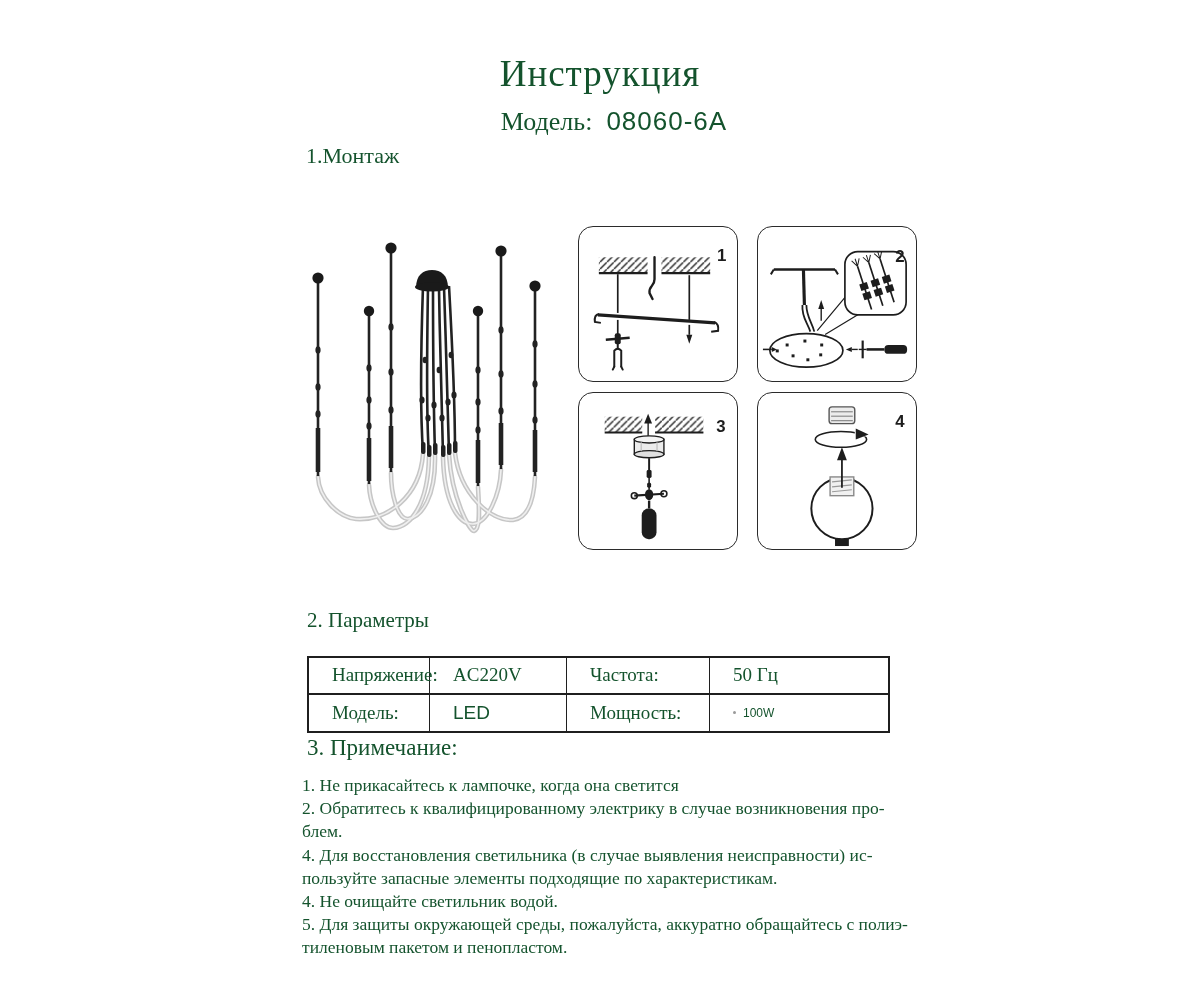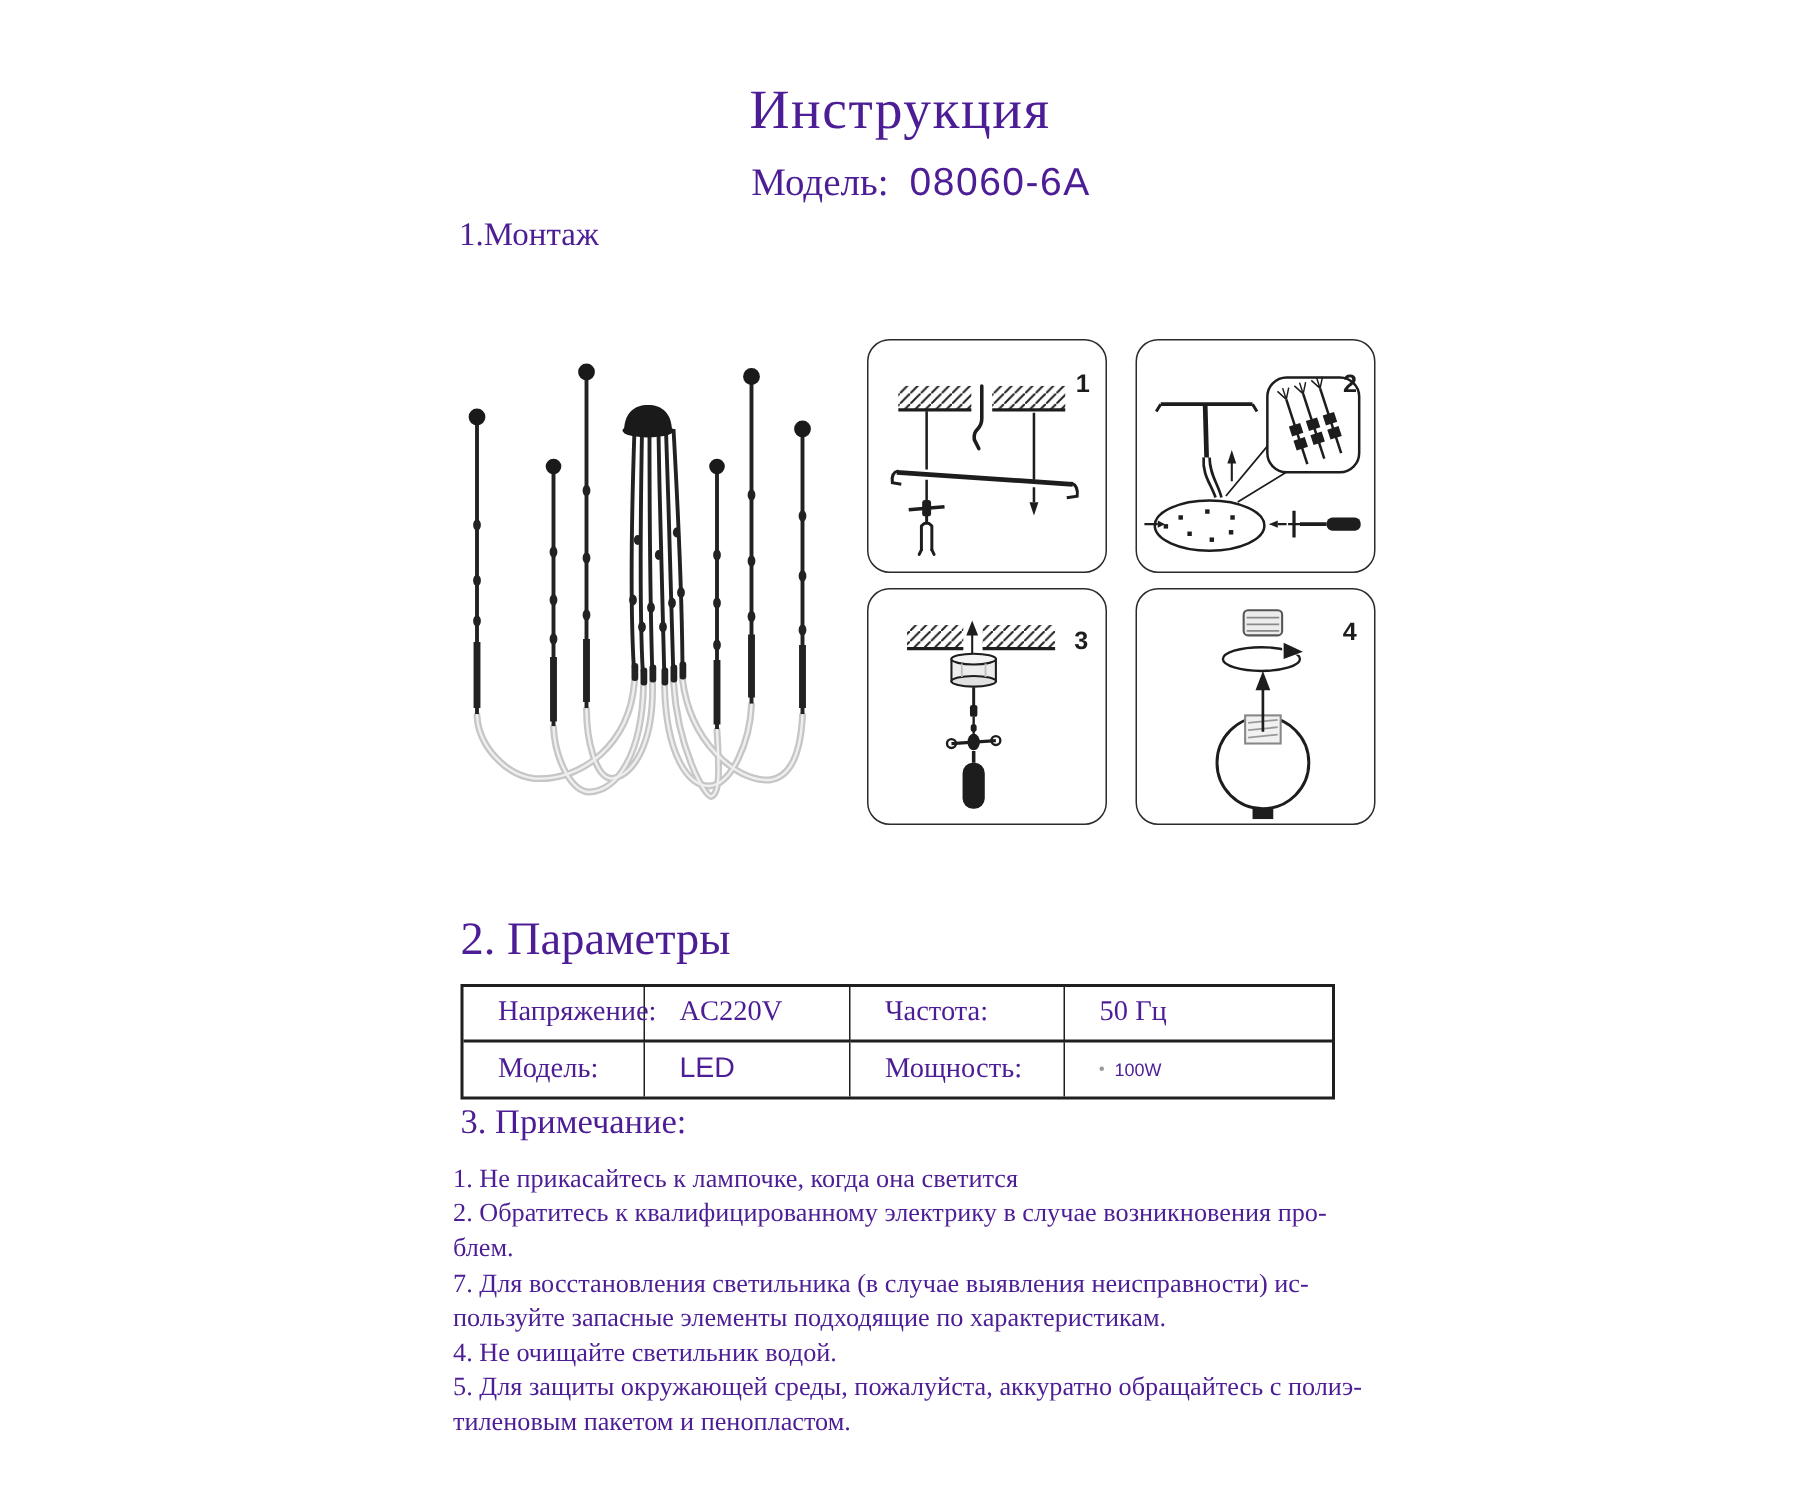--- a/index.html
+++ b/index.html
@@ -1,24 +1,24 @@
 <!DOCTYPE html>
 <html><head>
 <meta charset="utf-8">
 <style>
   html,body{margin:0;padding:0;background:#ffffff;}
   .page{position:relative;width:1099px;height:1000px;background:#ffffff;overflow:hidden;
-        font-family:"Liberation Serif",serif;color:#4c1d95;}
+        font-family:"Liberation Serif",serif;color:#14532d;}
   .abs{position:absolute;}
   .title{top:52px;left:0;width:1200px;text-align:center;font-size:37px;letter-spacing:1px;}
   .model-line{top:106px;left:14px;width:1200px;text-align:center;}
   .model-label{font-size:26px;margin-top:32px;}
   .model-number{font-family:"Liberation Sans",sans-serif;font-size:26px;margin-left:14px;letter-spacing:1px;margin-top:44px;}
   .h-montage{left:306px;top:143px;font-size:22px;}
-  .h-params{left:307px;top:608px;font-size:31px;}
+  .h-params{left:307px;top:608px;font-size:21px;}
   .h-notes{left:307px;top:735px;font-size:23px;}
   .chandelier{left:292px;top:230px;}
   .stepbox{position:absolute;border:1.6px solid #2b2b2b;border-radius:15px;box-sizing:border-box;background:#fff;}
   .b1{left:578px;top:226px;width:160px;height:156px;}
   .b2{left:757px;top:226px;width:160px;height:156px;}
   .b3{left:578px;top:392px;width:160px;height:158px;}
   .b4{left:757px;top:392px;width:160px;height:158px;}
   .stepbox svg{display:block;width:100%;height:100%;}
   .stepnum{font-family:"Liberation Sans",sans-serif;font-weight:bold;font-size:17px;fill:#1d1d1d;}
   .ptable{position:absolute;left:307px;top:656px;width:583px;height:77px;border:2.2px solid #1f1f1f;
@@ -339,20 +339,20 @@
         <span>100W</span>
       </div>
   </div>
 
   <div class="abs h-notes">3. Примечание:</div>
 
   <div class="abs notes">
     <div>1. Не прикасайтесь к лампочке, когда она светится</div>
     <div>2. Обратитесь к квалифицированному электрику в случае возникновения про-</div>
     <div>блем.</div>
-    <div>7. Для восстановления светильника (в случае  выявления неисправности) ис-</div>
+    <div>4. Для восстановления светильника (в случае  выявления неисправности) ис-</div>
     <div>пользуйте запасные элементы подходящие по характеристикам.</div>
     <div>4. Не очищайте  светильник водой.</div>
     <div>5. Для защиты окружающей среды, пожалуйста, аккуратно обращайтесь с полиэ-</div>
     <div>тиленовым пакетом и пенопластом.</div>
   </div>
 
 </div>
 
 </body></html>

